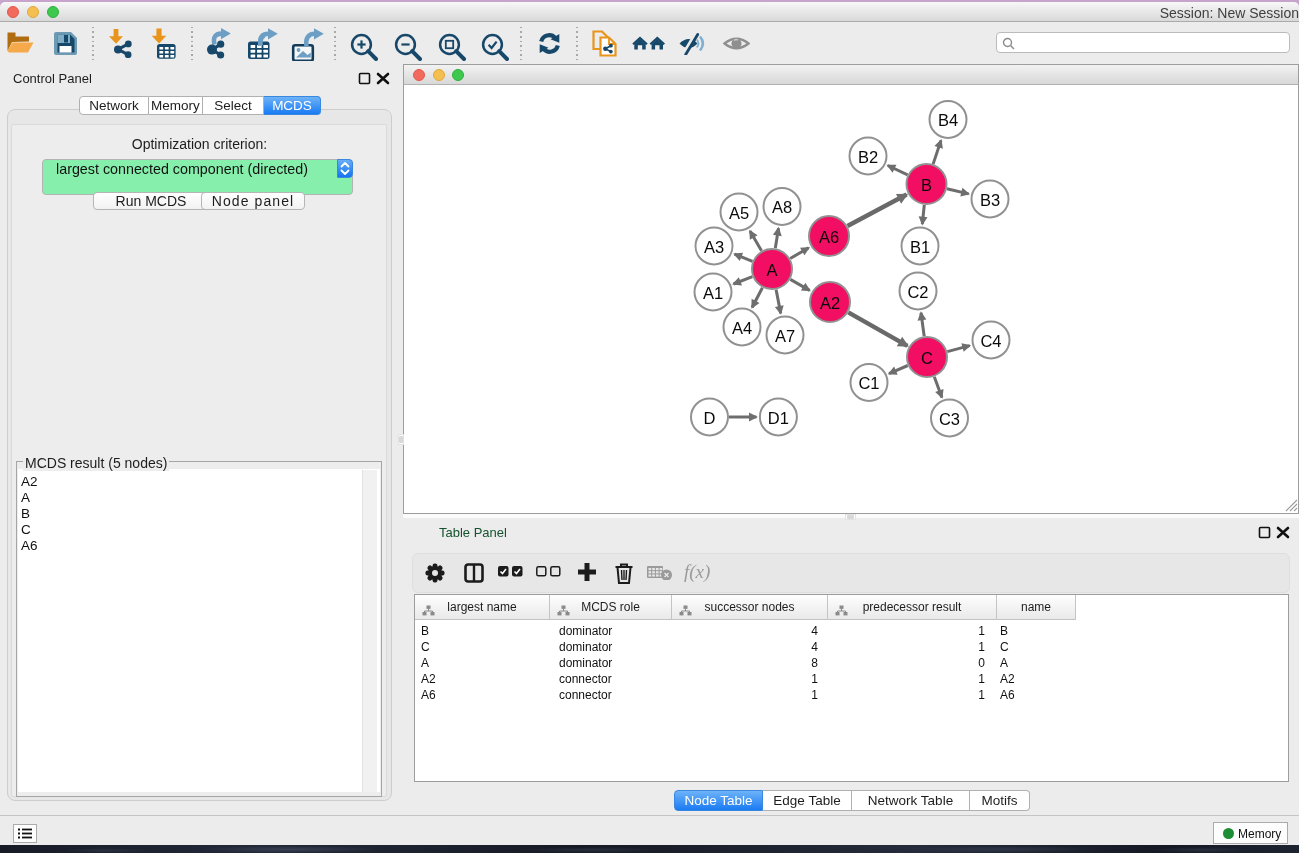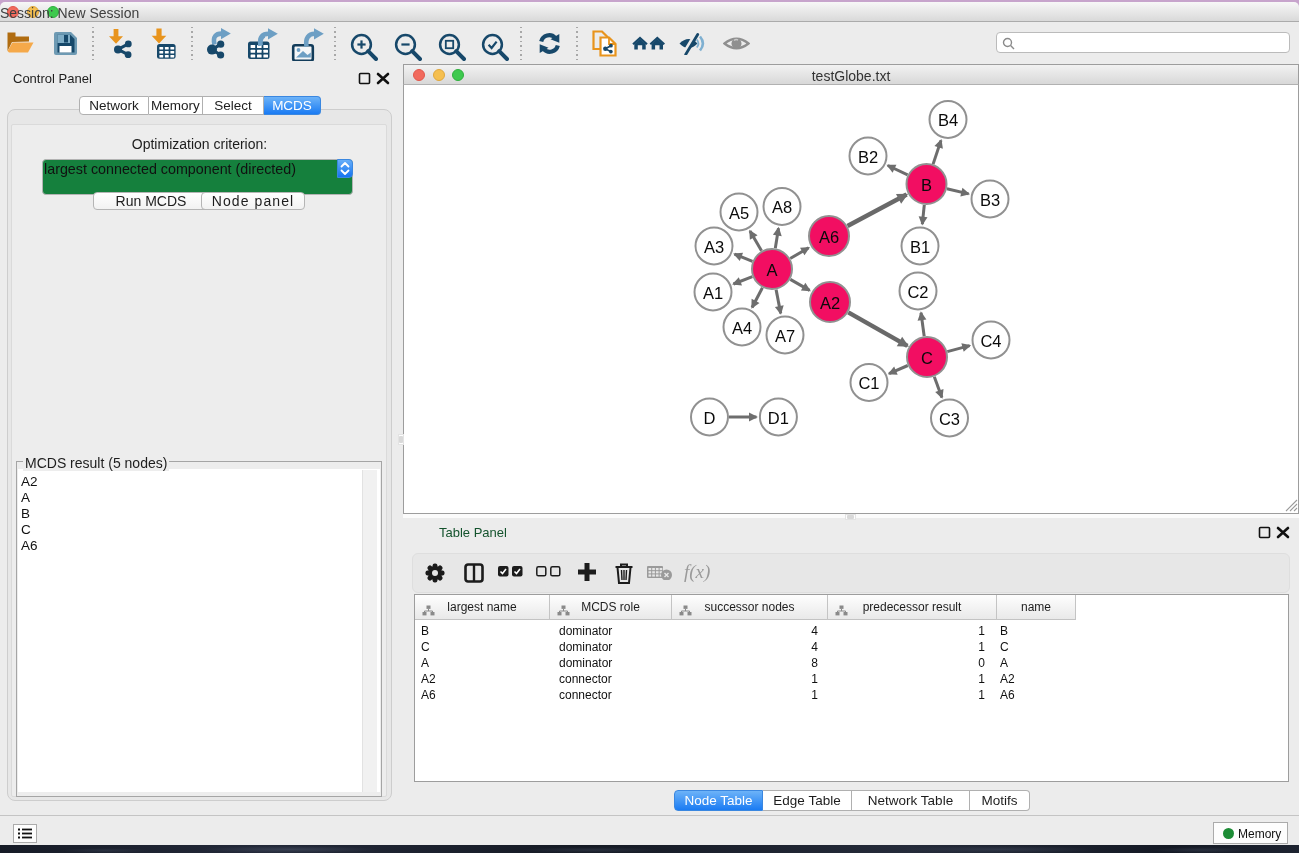--- a/index.html
+++ b/index.html
@@ -1,34 +1,34 @@
 <!DOCTYPE html>
 <html><head><meta charset="utf-8"><style>
 *{margin:0;padding:0;box-sizing:border-box}
 html,body{width:1299px;height:853px;overflow:hidden;background:#ececec;font-family:"Liberation Sans",sans-serif}
 .abs{position:absolute}
 
 #deskTop{left:0;top:0;width:1299px;height:10px;background:#c7a4cc}
 #titlebar{left:0;top:2px;width:1299px;height:20px;background:linear-gradient(#f7f7f7,#d9d9d9);border-bottom:1px solid #ababab;border-radius:5px 5px 0 0}
-#titlebar .t{position:absolute;left:0;right:0;top:3px;text-align:left;font-size:14px;color:#404040}
+#titlebar .t{position:absolute;left:0;right:0;top:3px;text-align:right;font-size:14px;color:#404040}
 .tl{position:absolute;border-radius:50%;width:12px;height:12px}
 #toolbar{left:0;top:23px;width:1299px;height:40px;background:#ececec}
 .sep{position:absolute;top:4px;width:1.5px;height:35px;background-image:repeating-linear-gradient(#a8a8a8 0 1.5px,transparent 1.5px 4.5px)}
 #search{left:996px;top:32px;width:294px;height:21px;background:#fff;border:1px solid #bbb;border-radius:4px}
 
 #cpTitle{left:13px;top:71px;font-size:13px;color:#1d1d1d}
 #cpBox{left:7px;top:109px;width:385px;height:692px;background:#e7e7e7;border:1px solid #cdcdcd;border-radius:8px}
 #cpInner{left:11px;top:124px;width:376px;height:673px;background:#ededed;border:1px solid #dadada;border-radius:2px}
 #segtabs{left:79px;top:96px;height:19px;display:flex}
 .seg{height:19px;border:1px solid #b0b0b0;border-left:none;background:#fff;font-size:13.5px;color:#1d1d1d;text-align:center;line-height:17px}
 .seg.first{border-left:1px solid #b0b0b0;border-radius:4px 0 0 4px}
 .seg.last{border-radius:0 4px 4px 0}
 .seg.sel{background:linear-gradient(#6db3f8,#1a7bf3);border-color:#3a87e0;color:#fff}
 #optlbl{left:0px;top:136px;width:399px;text-align:center;font-size:14px;color:#1d1d1d}
-#combo{left:42px;top:159px;width:311px;height:36px;background:#15803d;border:1px solid #b3b3b3;border-radius:4px;font-size:14.3px;color:#111;line-height:18px;padding-left:1px}
+#combo{left:42px;top:159px;width:311px;height:36px;background:#86efac;border:1px solid #b3b3b3;border-radius:4px;font-size:14.3px;color:#111;line-height:18px;padding-left:13px}
 #comboBtn{left:337px;top:159px;width:16px;height:19px;background:linear-gradient(#67aef8,#1574f1);border-radius:0 4px 4px 0;border:1px solid #3a87e0}
 .btn{position:absolute;height:18px;background:linear-gradient(#ffffff,#f2f2f2);border:1px solid #b5b5b5;border-radius:4px;font-size:14px;color:#1d1d1d;text-align:center;line-height:17px}
 
 #grp{left:16px;top:461px;width:366px;height:336px;background:#ededed;border:1px solid #a5a5a5}
 #grpList{left:18px;top:469px;width:362px;height:323px;background:#fff}
 #grpTitle{left:23px;top:455px;background:#ededed;padding:0 2px;font-size:14px;color:#1d1d1d}
 #grpScroll{left:362px;top:470px;width:15px;height:322px;background:#f1f1f1;border-left:1px solid #e2e2e2}
 .li{position:absolute;left:21px;font-size:13.5px;color:#111}
 
 #statline{left:0;top:815px;width:1299px;height:1px;background:#c4c4c4}
@@ -250,21 +250,20 @@
 <div class="li" style="top:538px">A6</div>
 
 <div class="abs" id="netwin"></div>
 <svg class="abs" style="left:403px;top:64px" width="4" height="4" viewBox="0 0 4 4">
     <path d="M0 0 H4 L0 4 Z" fill="#3b6fd1"></path>
   </svg>
 <div class="abs" id="nettitle">
   <div class="tl" style="left:9px;top:4px;background:#f16a5d;border:1px solid #e2574b"></div>
   <div class="tl" style="left:28.5px;top:4px;background:#f5bf4f;border:1px solid #e0a73c"></div>
   <div class="tl" style="left:48px;top:4px;background:#3ec94e;border:1px solid #2fb03e"></div>
-  <div class="t">testGlobe.txt</div>
 </div>
 <svg class="abs" id="graph" viewBox="0 0 894 426">
 <defs>
 <marker id="ar0" viewBox="0 0 10 10" refX="8" refY="5" markerWidth="3.9" markerHeight="3.3" orient="auto-start-reverse">
         <path d="M0.5 0.5 L9.5 5 L0.5 9.5 z" fill="#6e6e6e"></path>
       </marker>
 <marker id="ar1" viewBox="0 0 10 10" refX="8" refY="5" markerWidth="3.0" markerHeight="2.7" orient="auto-start-reverse">
         <path d="M0.5 0.5 L9.5 5 L0.5 9.5 z" fill="#6e6e6e"></path>
       </marker>
 </defs>

